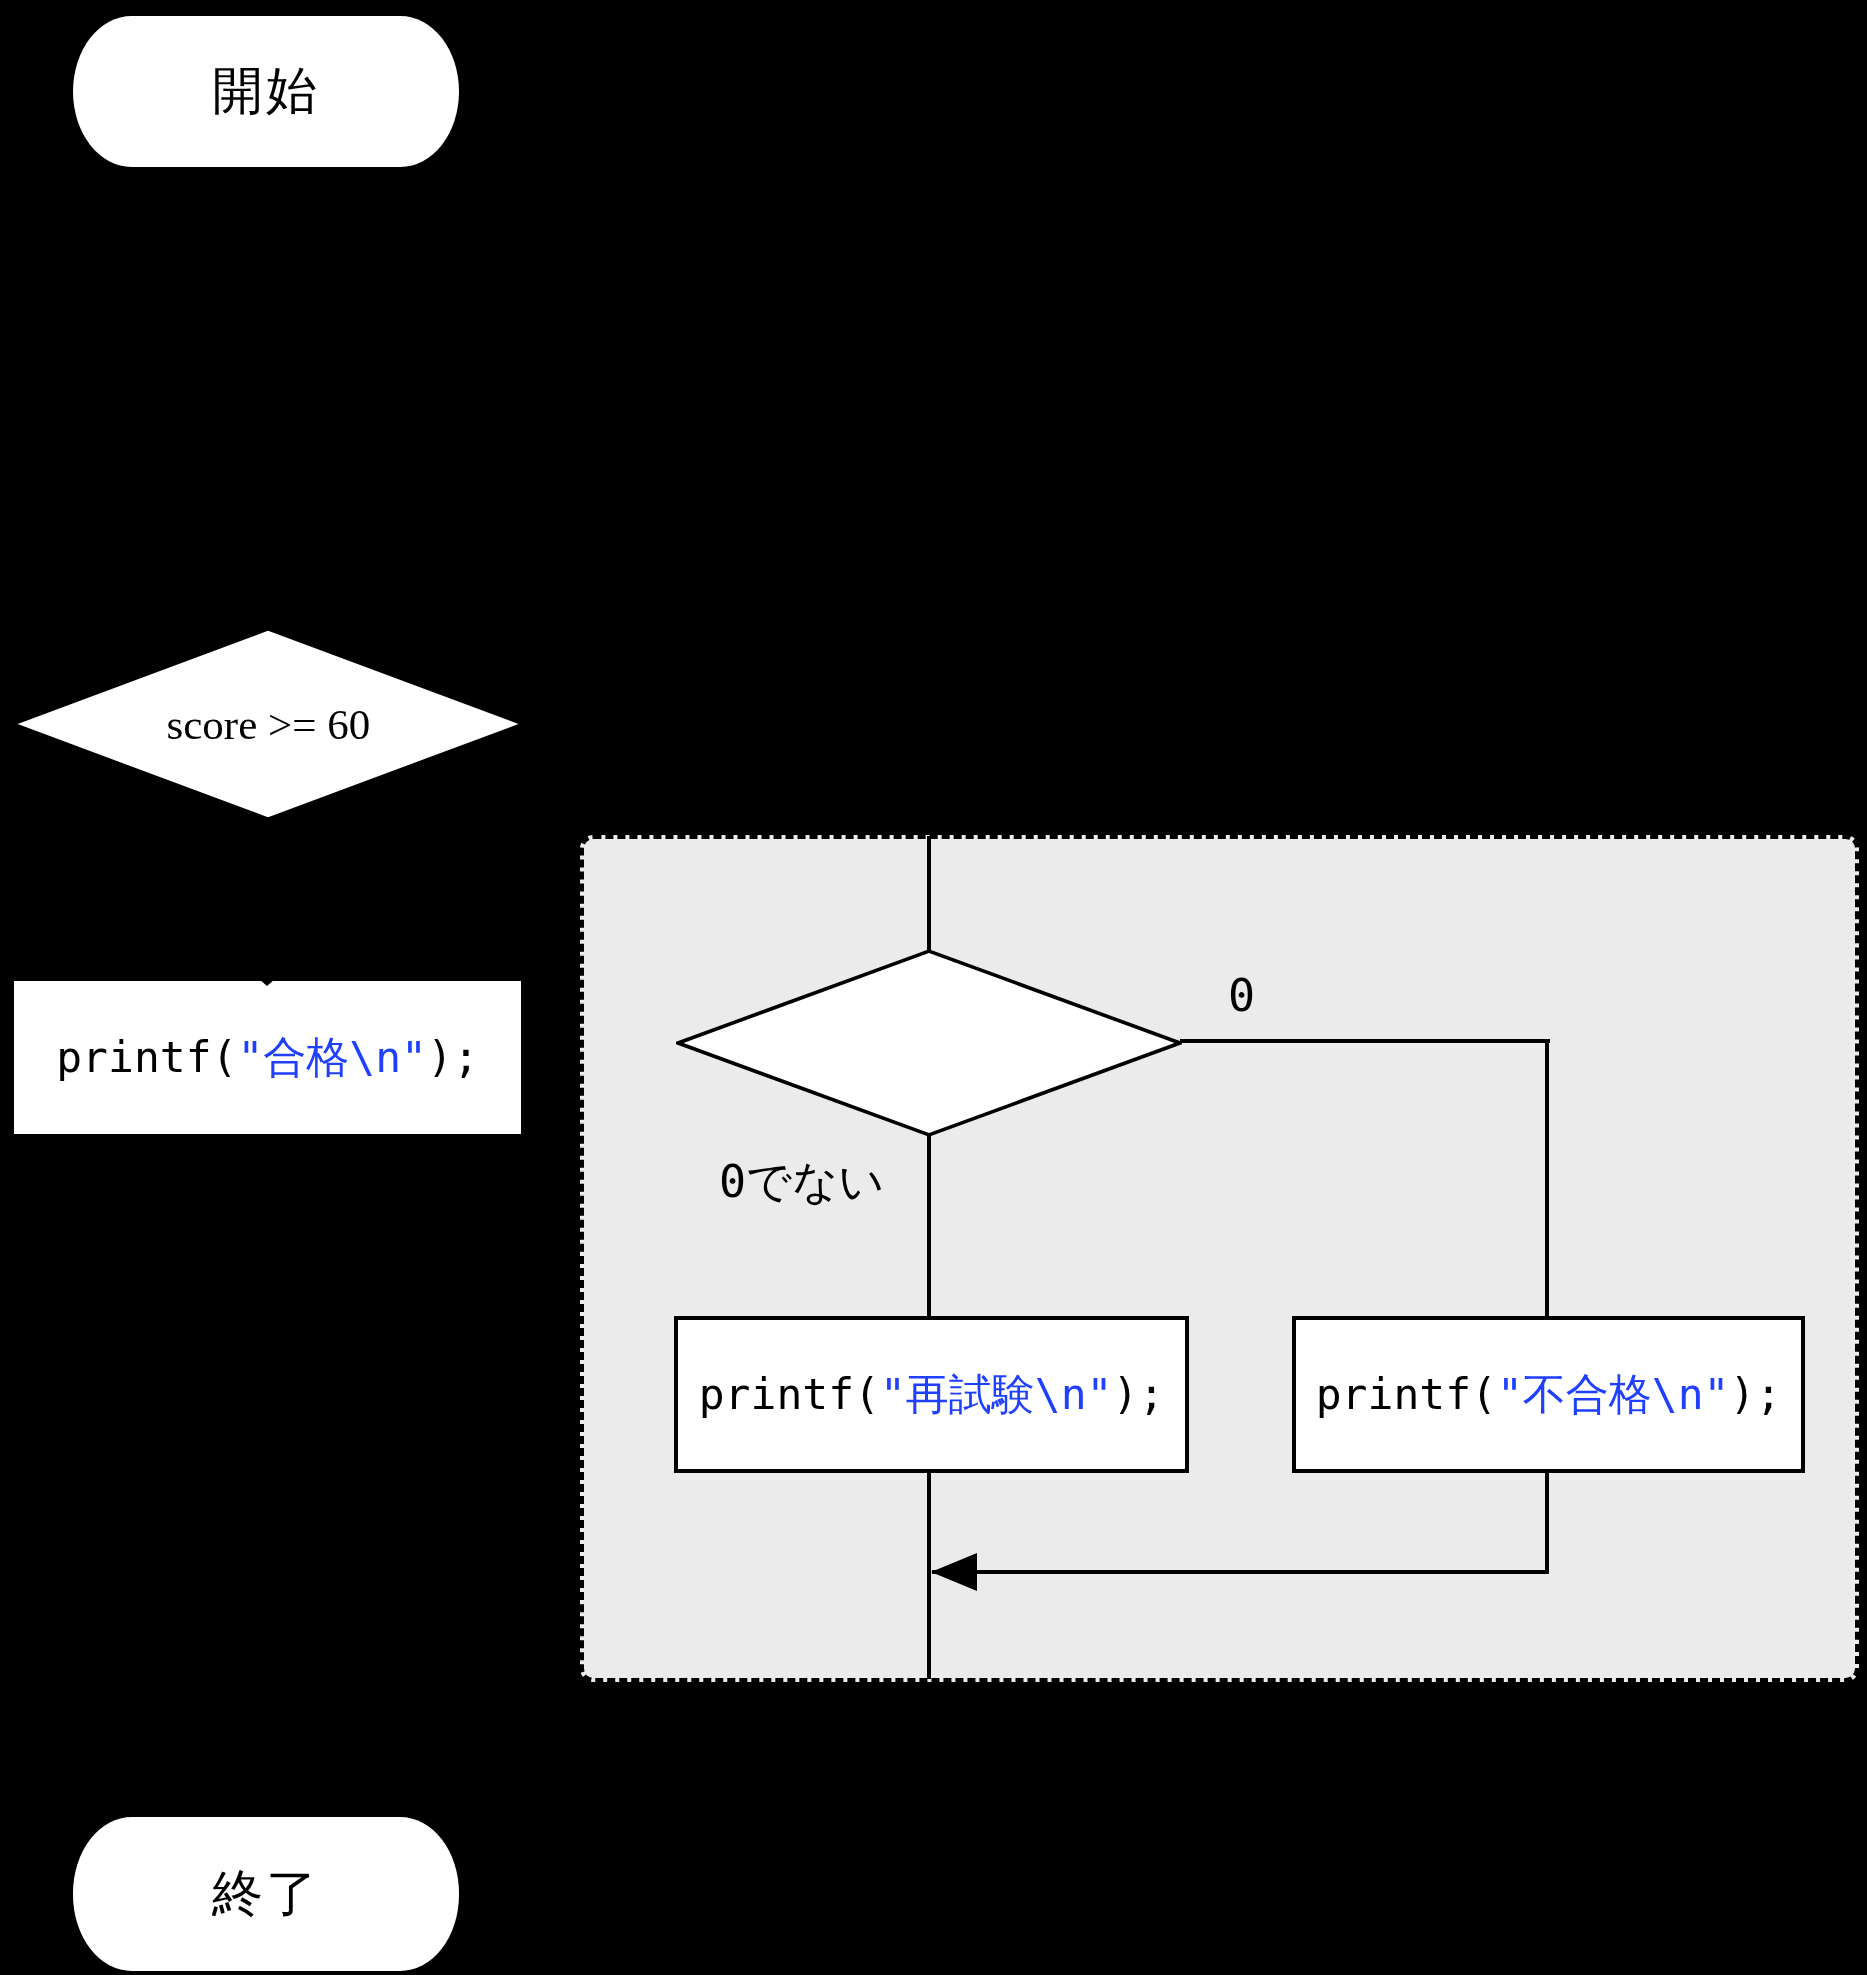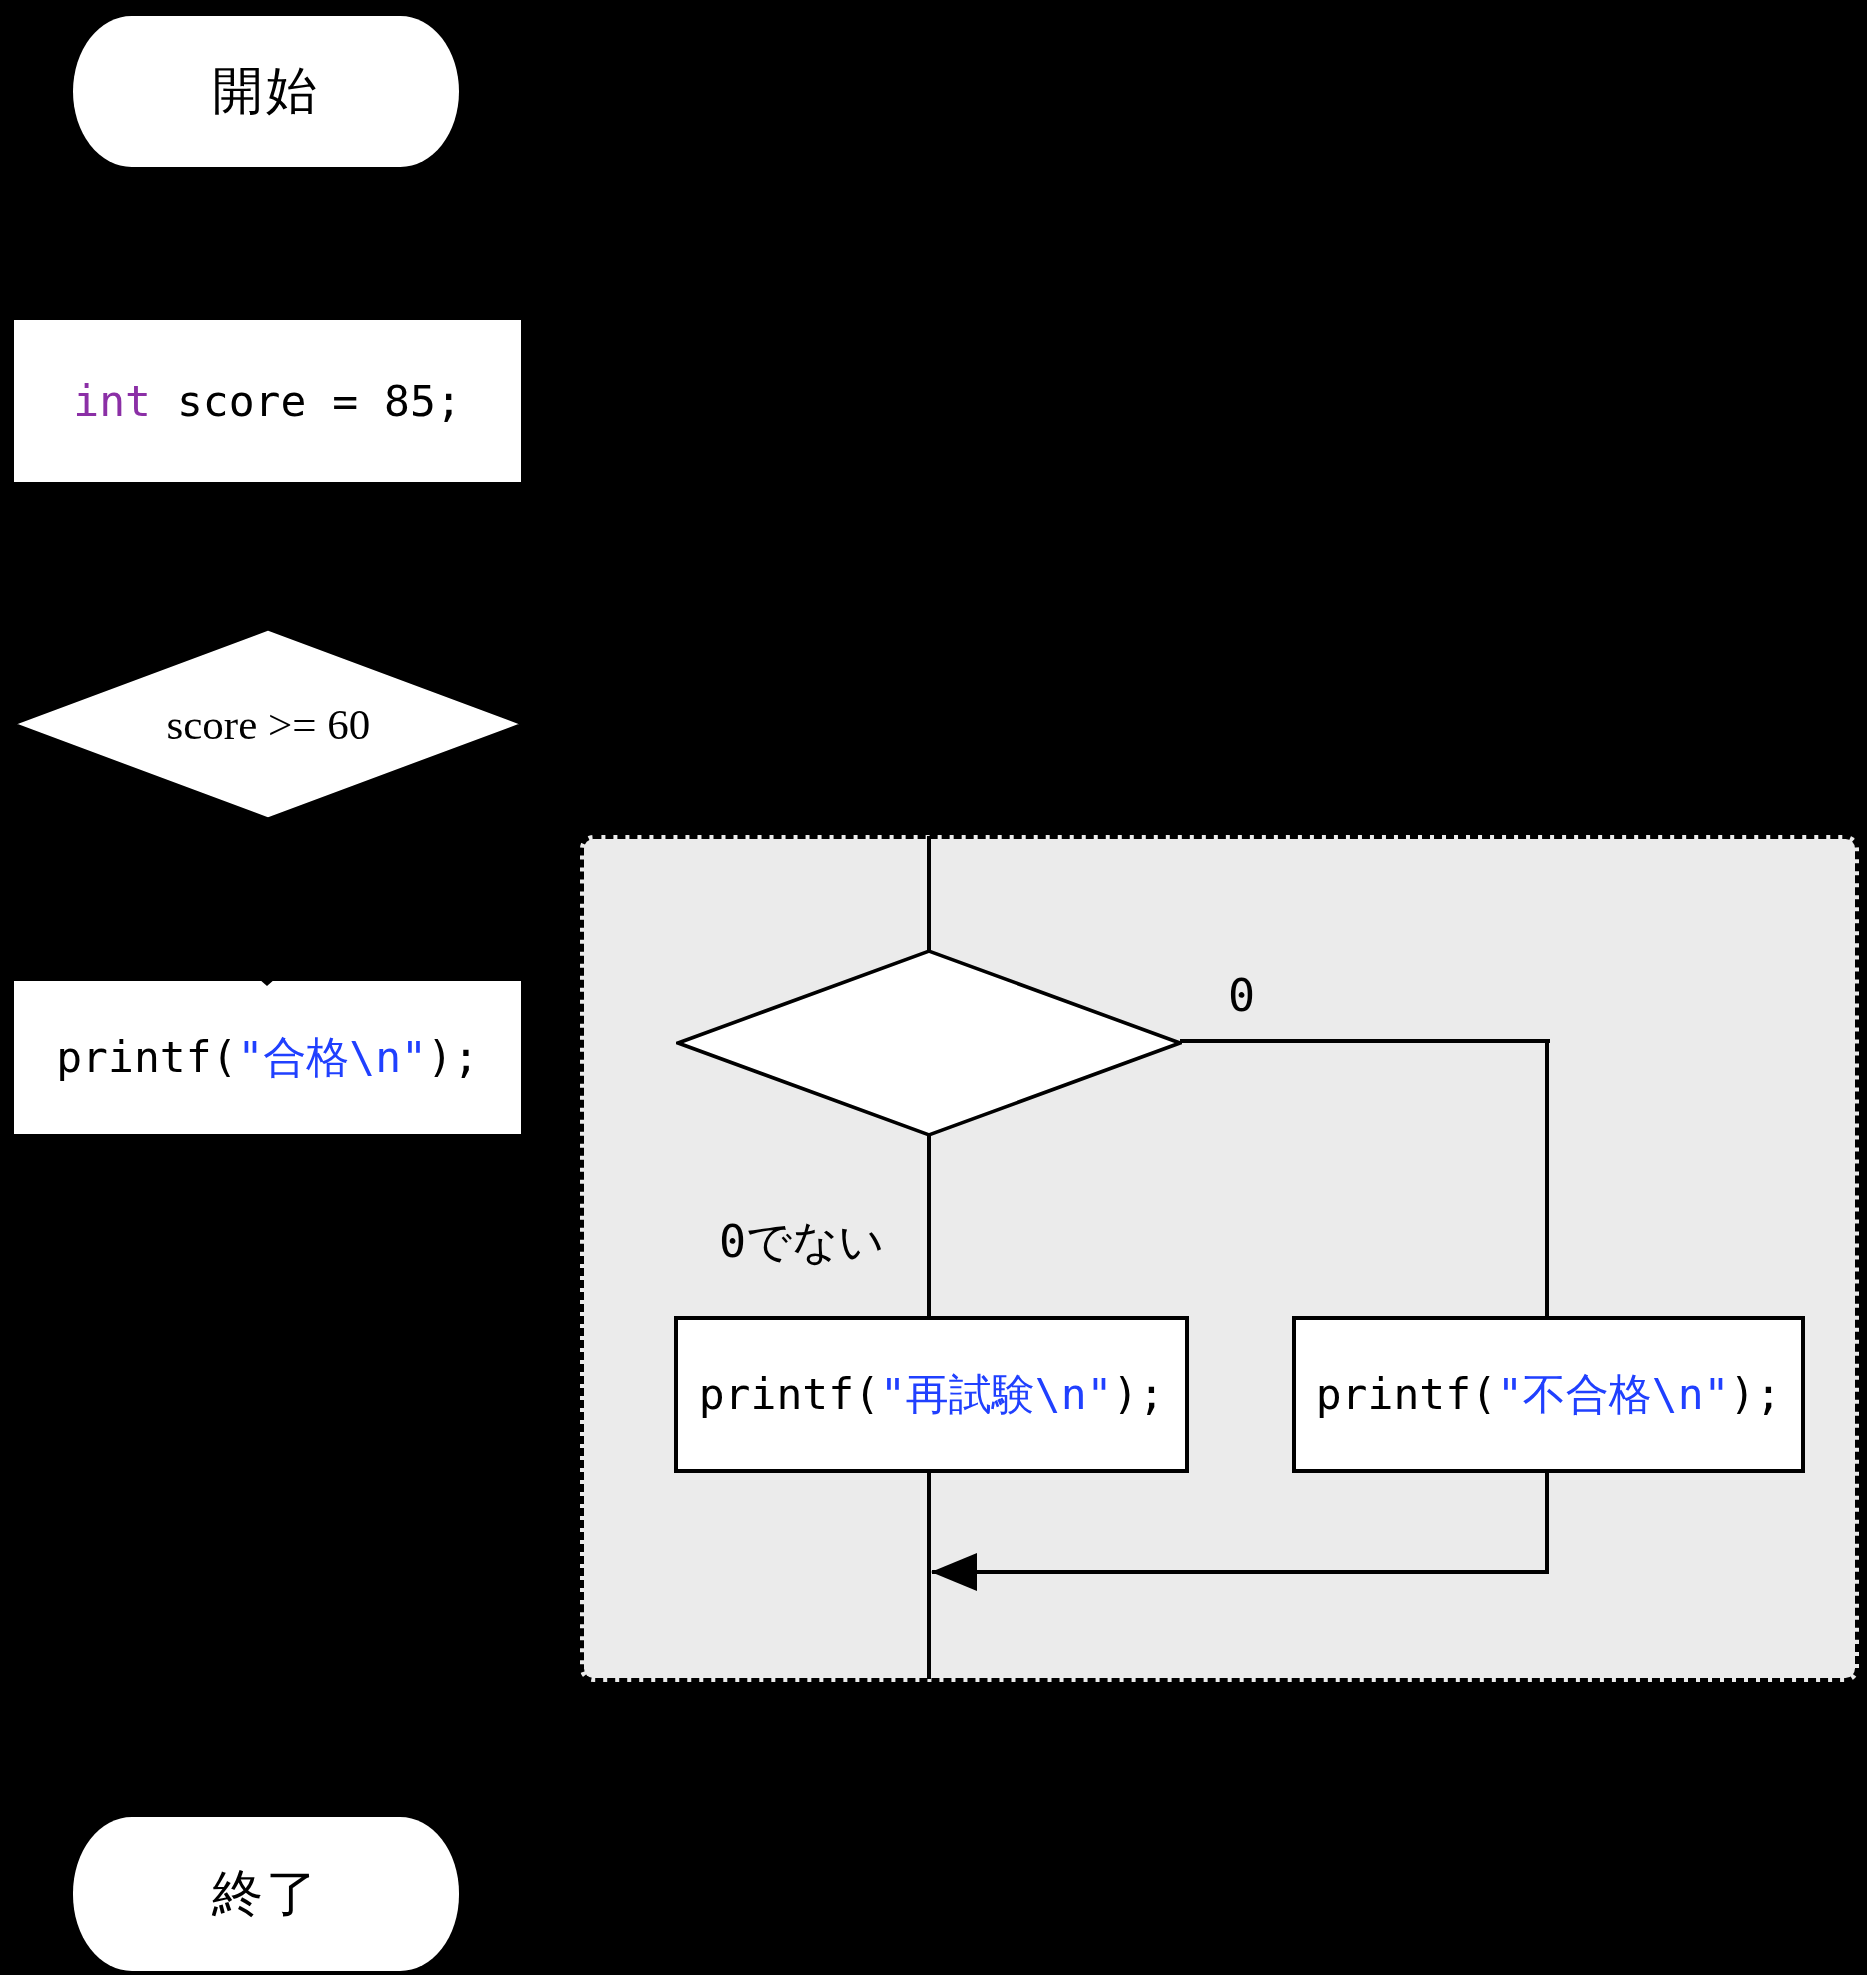--- a/index.html
+++ b/index.html
@@ -87,23 +87,20 @@
 </style>
 </head>
 <body>
 
 <div class="abs" style="left:0;top:0;width:1524px;height:1975px;">
 
   <div class="abs terminator" style="left:73px;top:15.5px;width:386px;height:151px;">
     <span>開始</span>
   </div>
 
-  <div class="abs pbox" style="left:12px;top:318px;width:511px;height:166px;">
-    <span class="code"><span class="kw">int</span><span> score = 85;</span></span>
-  </div>
 
   <svg class="abs dia" style="left:11.4px;top:627px;" width="514" height="194" viewBox="0 0 996 376">
     <polygon points="498,4 992,188 498,372 4,188" fill="#FFFFFF" stroke="#000000" stroke-width="6"></polygon>
   </svg>
   <div class="abs dia-label code" style="left:11.4px;top:627px;width:514px;height:194px;font-family:Liberation Serif, serif;">score &gt;= 60</div>
 
   <div class="abs pbox" style="left:12px;top:979px;width:511px;height:157px;">
     <span class="code"><span>printf(</span><span class="str">"合格\n"</span><span>);</span></span>
   </div>
 
@@ -118,21 +115,21 @@
 
   <div class="abs edge" style="left:1545px;top:1471px;width:4.1px;height:103px;"></div>
   <div class="abs edge" style="left:932px;top:1570px;width:617px;height:4.1px;"></div>
   <div class="abs arrowhead-left" style="left:931px;top:1553px;"></div>
 
   <svg class="abs dia" style="left:676px;top:949px;" width="506" height="188" viewBox="0 0 980 364">
     <polygon points="490,4 976,182 490,360 4,182" fill="#FFFFFF" stroke="#000000" stroke-width="7"></polygon>
   </svg>
 
   <div class="abs edge-label" style="left:1203px;top:970px;width:77px;text-align:center;">0</div>
-  <div class="abs edge-label" style="left:719px;top:1216px;">0でない</div>
+  <div class="abs edge-label" style="left:719px;top:1156px;">0でない</div>
 
   <div class="abs rbox" style="left:674px;top:1316px;width:515px;height:157px;">
     <span class="code"><span>printf(</span><span class="str">"再試験\n"</span><span>);</span></span>
   </div>
 
   <div class="abs rbox" style="left:1292px;top:1316px;width:513px;height:157px;">
     <span class="code"><span>printf(</span><span class="str">"不合格\n"</span><span>);</span></span>
   </div>
 
   <div class="abs terminator" style="left:73px;top:1817px;width:386px;height:154px;">

